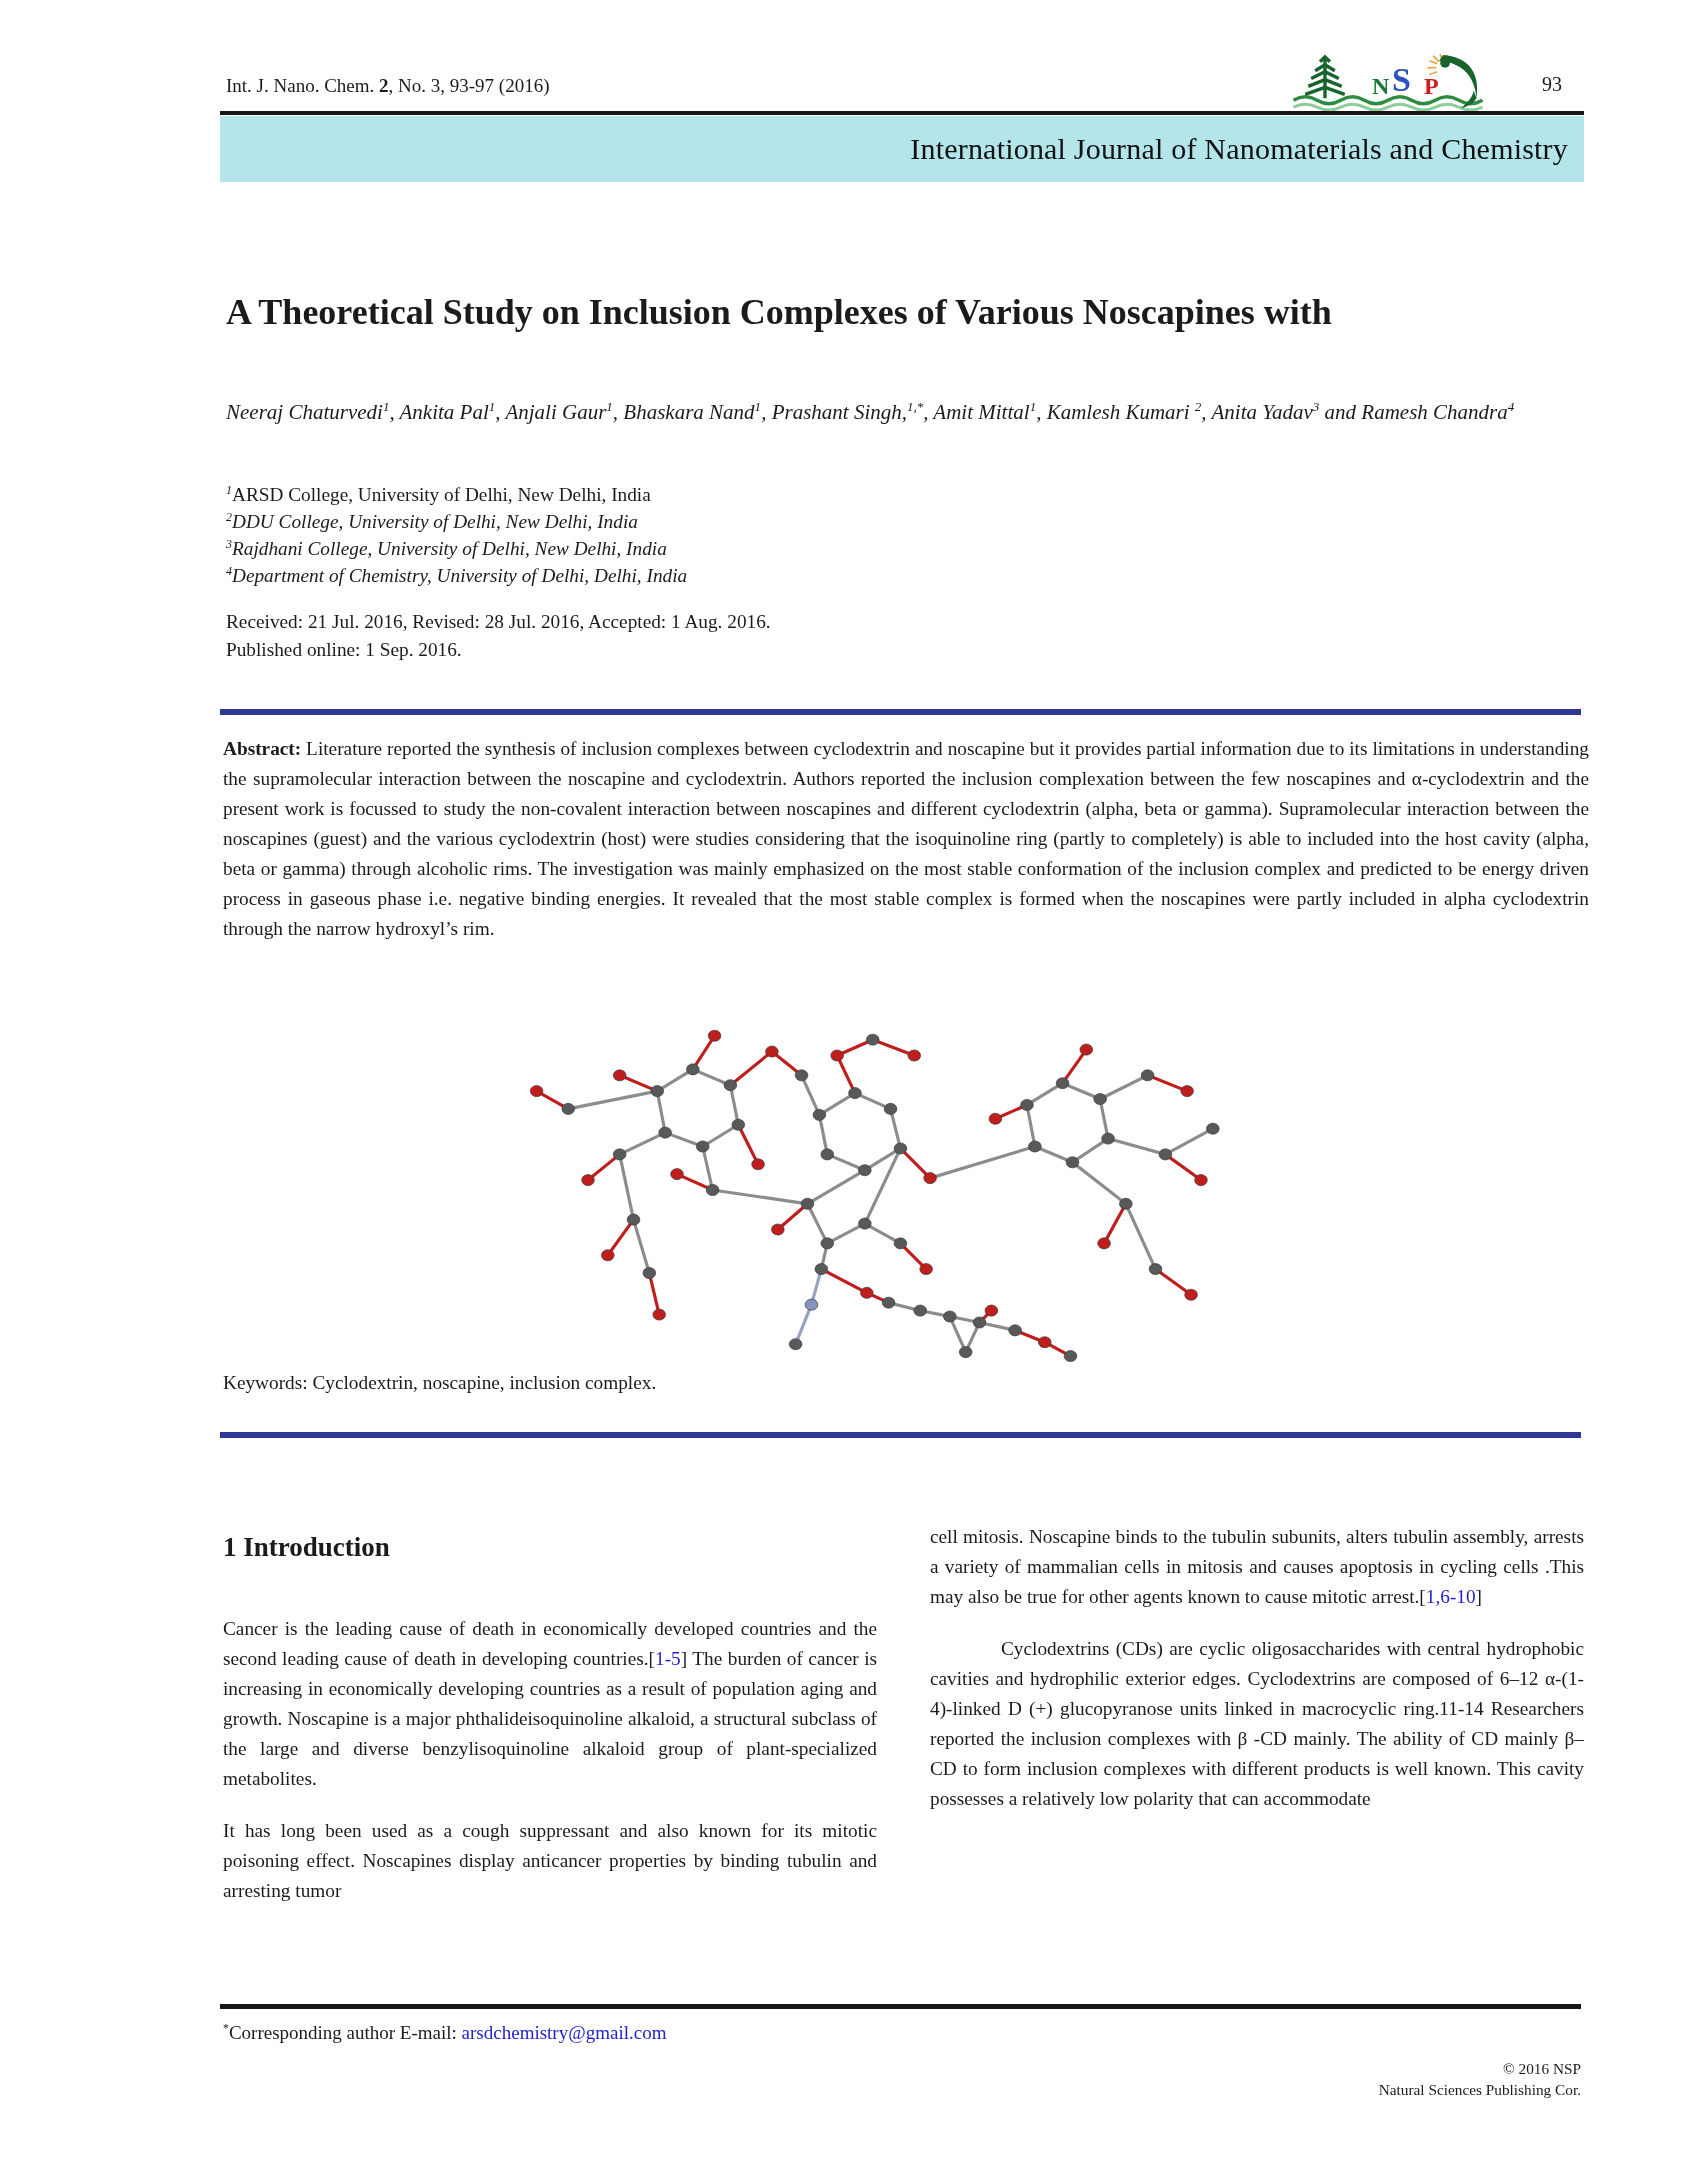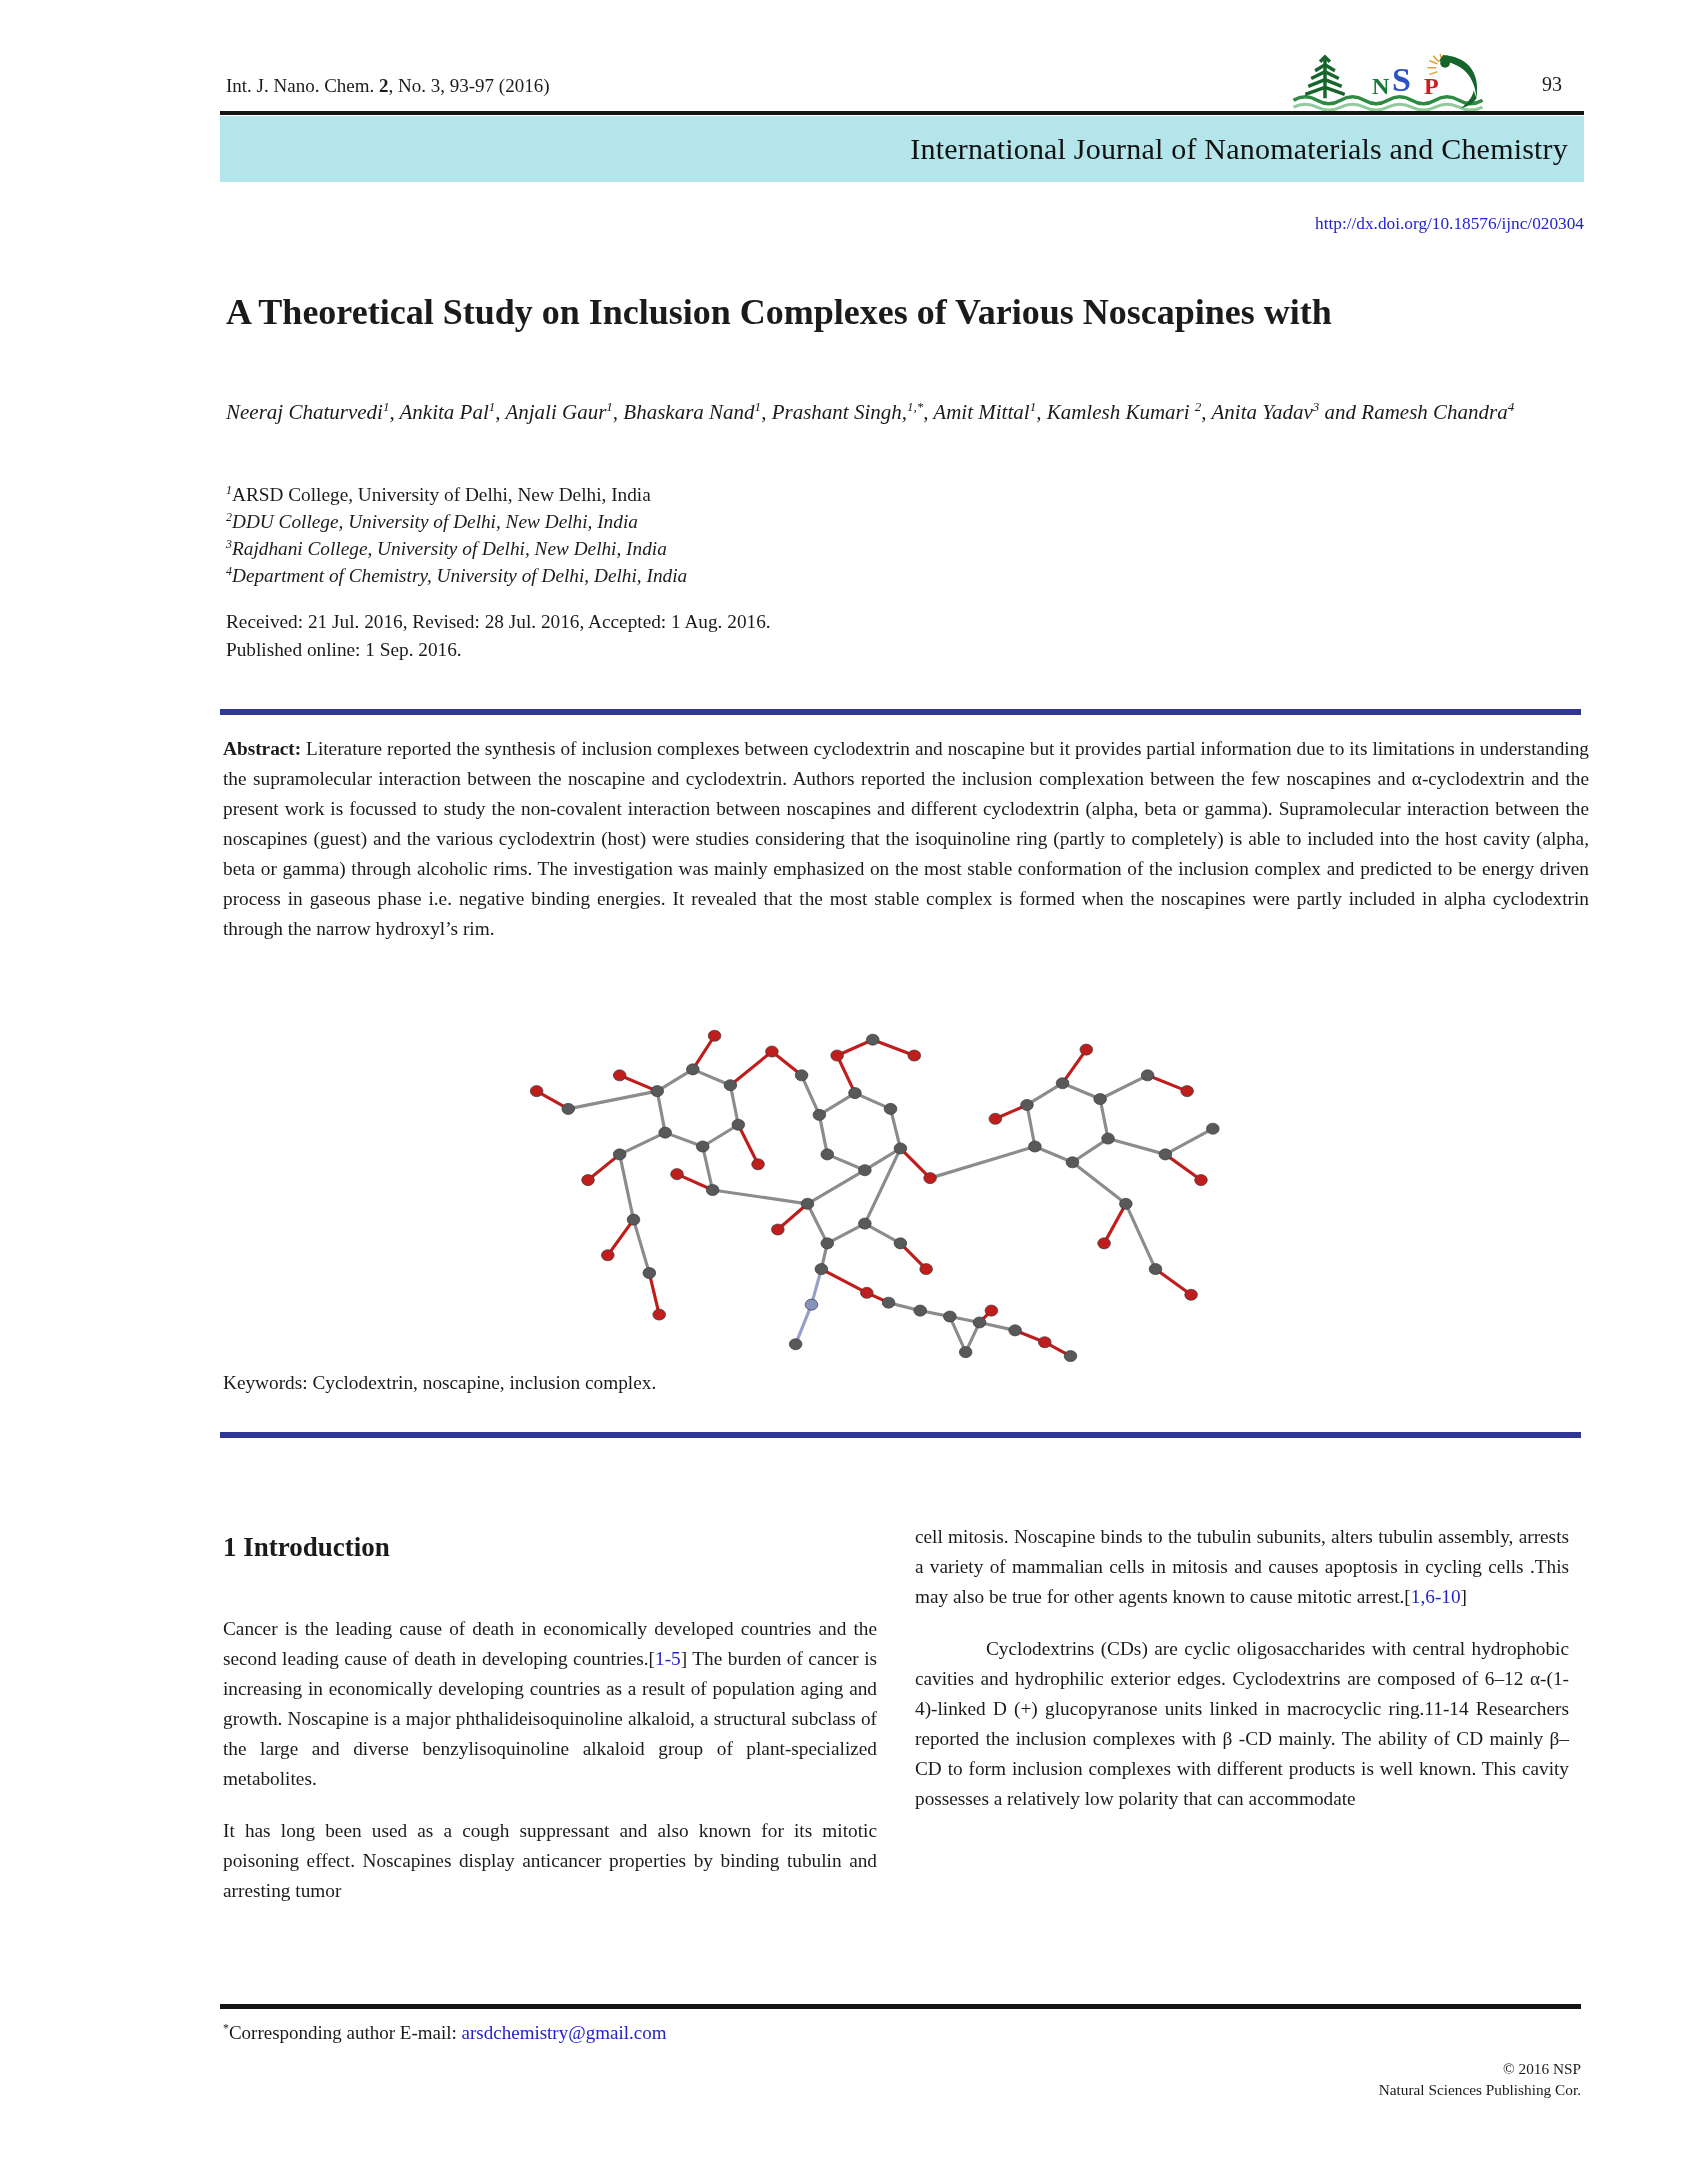--- a/index.html
+++ b/index.html
@@ -40,21 +40,21 @@
   
   .rule1{position:absolute;left:220px;top:709px;width:1361px;height:6px;background:var(--rule_blue)}
   .abstract{position:absolute;left:223px;top:734px;width:1366px;font-size:19.3px;line-height:30px;text-align:justify}
   .abstract b{font-weight:bold}
   .figure{position:absolute;left:473px;top:1014px;width:756px;height:348px}
   .keywords{position:absolute;left:223px;top:1372px;font-size:19.3px}
   .keywords b{font-weight:normal}
   .rule2{position:absolute;left:220px;top:1432px;width:1361px;height:6px;background:var(--rule_blue)}
 
   
-  .columns{position:absolute;left:223px;top:1522px;width:1363px;display:flex;gap:38px}
+  .columns{position:absolute;left:223px;top:1522px;width:1363px;display:flex;gap:53px}
   .col{width:654px;font-size:19.3px;line-height:30px;text-align:justify}
   .intro-h{font-size:27px;font-weight:bold;line-height:34px;margin:8px 0 50px 0;text-align:left}
   .col p + p{margin-top:22px}
   .indent{text-indent:71px}
   .cite{color:var(--link_blue)}
 
   
   .foot-rule{position:absolute;left:220px;top:2004px;width:1361px;height:5px;background:var(--rule_dark)}
   .footnote{position:absolute;left:223px;top:2022px;font-size:19px}
   .copyright{position:absolute;left:1089px;top:2058px;width:492px;text-align:right;font-size:15.3px;line-height:21px}
@@ -100,23 +100,20 @@
     <span class="ltr ls">S</span>
     <span class="ltr lp">P</span>
   </div>
 
   <div class="header-rule"></div>
 
   <div class="banner">
     <span class="jt">International Journal of Nanomaterials and Chemistry</span>
   </div>
 
-  <div class="doi">
-    <a class="link">http://dx.doi.org/10.18576/ijnc/020304</a>
-  </div>
 
   <h1 class="title">
     <div>A Theoretical Study on Inclusion Complexes of Various Noscapines with</div>
   </h1>
 
   <div class="authors">Neeraj Chaturvedi<sup>1</sup>, Ankita Pal<sup>1</sup>, Anjali Gaur<sup>1</sup>, Bhaskara Nand<sup>1</sup>, Prashant Singh,<sup>1,*</sup>, Amit Mittal<sup>1</sup>, Kamlesh Kumari <sup>2</sup>, Anita Yadav<sup>3</sup> and Ramesh Chandra<sup>4</sup></div>
 
   <div class="affils" id="affils">
       <div><sup>1</sup><span>ARSD College, University of Delhi, New Delhi, India</span></div>
       <div><sup>2</sup><span class="it">DDU College, University of Delhi, New Delhi, India</span></div>

